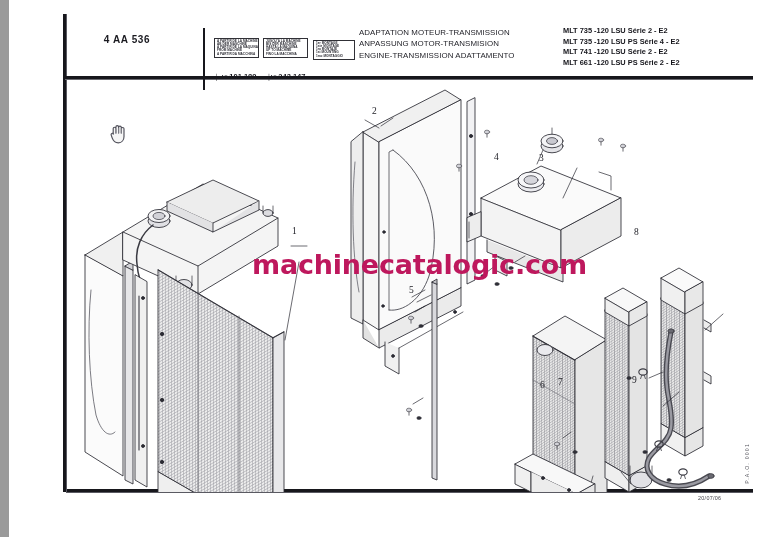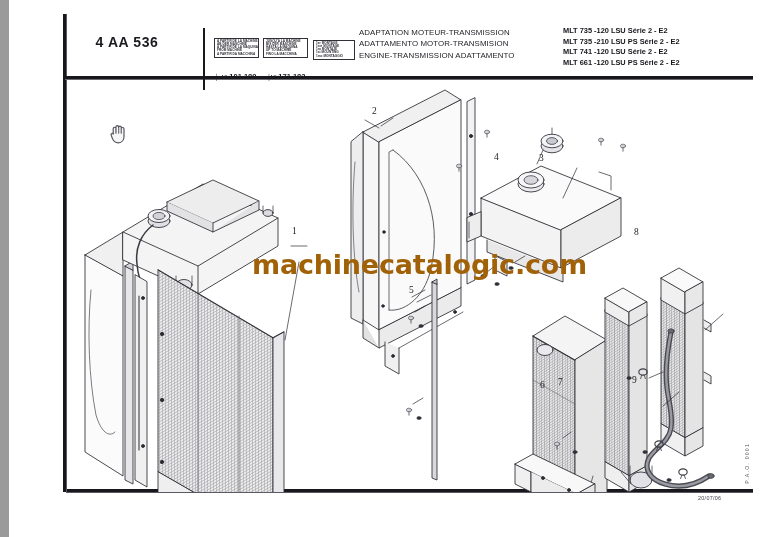--- a/index.html
+++ b/index.html
@@ -62,21 +62,21 @@
   .titleblock {
     position: absolute;
     left: 54px; top: 14px;
     width: 690px; height: 62px;
   }
   .plate-code {
     position: absolute;
     left: 16px; top: 20px;
     width: 96px;
     text-align: center;
-    font-size: 14px;
+    font-size: 10px;
     font-weight: bold;
     letter-spacing: 0.6px;
     color: #1a1a20;
   }
   .divider-v {
     position: absolute;
     top: 14px;
     width: 0; height: 62px;
     border-left: 2px solid #17171c;
   }
@@ -173,21 +173,21 @@
     left: 108px; top: 121px;
     width: 22px; height: 24px;
   }
 
   
   .watermark {
     position: absolute;
     left: 243px; top: 249px;
     font-size: 27px;
     font-weight: bold;
-    color: #a16207;
+    color: #be185d;
     letter-spacing: -0.2px;
     white-space: nowrap;
     z-index: 40;
     font-family: "DejaVu Sans", sans-serif;
   }
 
   
   .drawing {
     position: absolute;
     left: 54px; top: 80px;
@@ -246,32 +246,32 @@
         <span>1mo MONTAGGIO</span>
       </div>
 
       <div class="serial-line" id="serial-from">
         <span class="arrow-glyph">├─N°</span>
         <span>101 189</span>
       </div>
 
       <div class="serial-line" id="serial-upto">
         <span class="arrow-glyph">─┤N°</span>
-        <span>171 183</span>
+        <span>243 147</span>
       </div>
 
       <div class="title-langs">
         <div>ADAPTATION MOTEUR-TRANSMISSION</div>
-        <div>ADATTAMENTO MOTOR-TRANSMISION</div>
+        <div>ANPASSUNG MOTOR-TRANSMISION</div>
         <div>ENGINE-TRANSMISSION ADATTAMENTO</div>
       </div>
 
       <div class="model-list">
         <div>MLT 735 -120 LSU Série 2 - E2</div>
-        <div>MLT 735 -210 LSU PS Série 2 - E2</div>
+        <div>MLT 735 -120 LSU PS Série 4 - E2</div>
         <div>MLT 741 -120 LSU Série 2 - E2</div>
         <div>MLT 661 -120 LSU PS Série 2 - E2</div>
       </div>
     </div>
 
     <svg class="drawing" viewBox="0 0 690 412">
       <defs>
         <pattern id="fins" width="3" height="3" patternUnits="userSpaceOnUse" patternTransform="skewY(-30)">
           <rect width="3" height="3" fill="#ededed"></rect>
           <path d="M0 0 V3" stroke="#7d7d85" stroke-width="0.75"></path>

